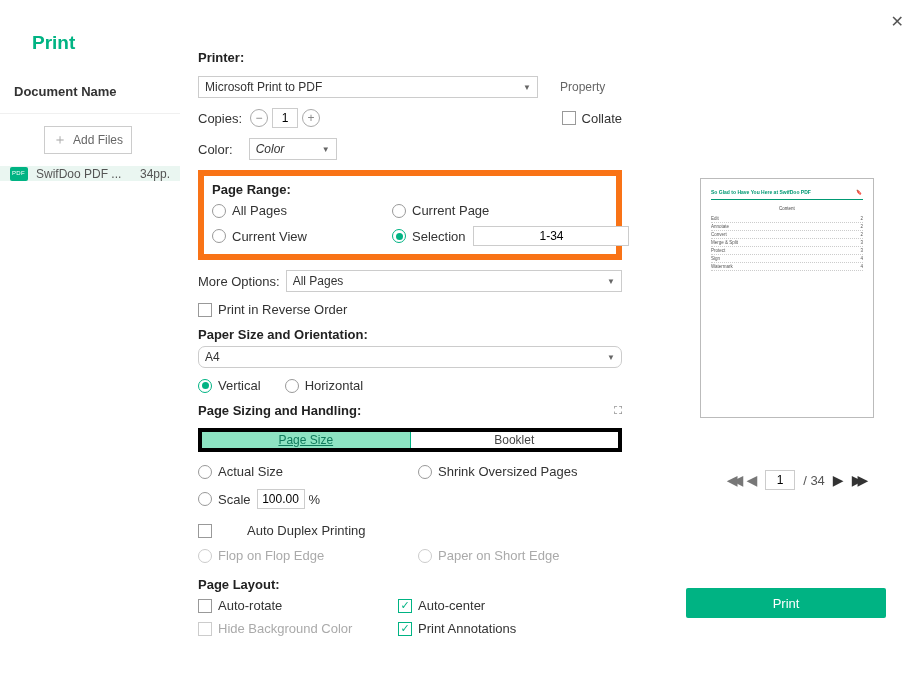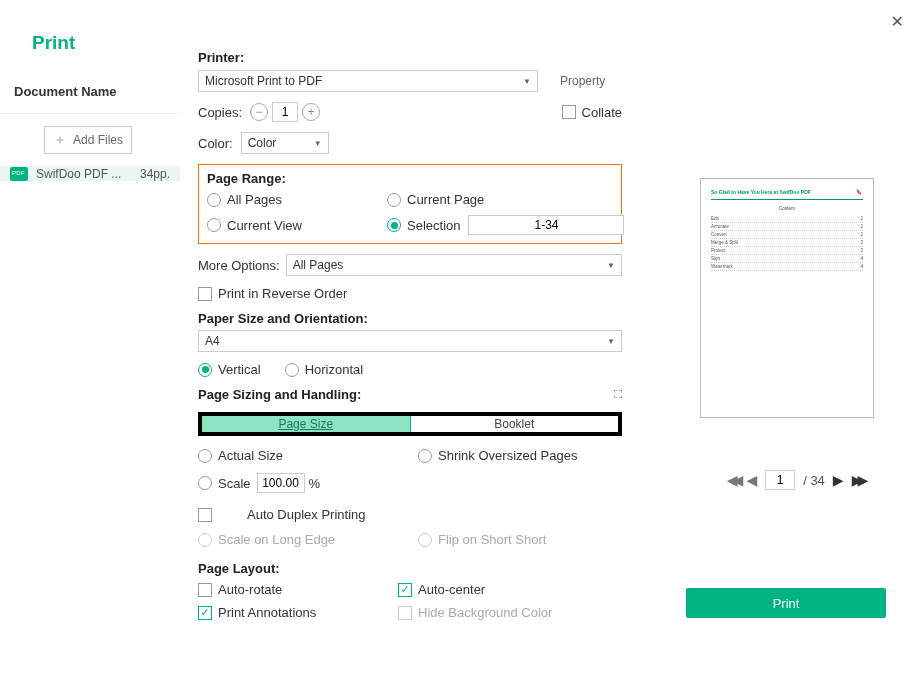--- a/index.html
+++ b/index.html
@@ -33,21 +33,21 @@
 .checkbox { width: 14px; height: 14px; border: 1px solid #999; margin-right: 6px; display: inline-flex; align-items: center; justify-content: center; cursor: pointer; }
 .checkbox.checked { border-color: #00b383; }
 .checkbox.checked::after { content: "✓"; color: #00b383; font-size: 11px; line-height: 1; }
 .checkbox.disabled { border-color: #ccc; }
 .radio { width: 14px; height: 14px; border: 1.5px solid #999; border-radius: 50%; margin-right: 6px; display: inline-flex; align-items: center; justify-content: center; cursor: pointer; }
 .radio.checked { border-color: #00b383; }
 .radio.checked::after { content: ""; width: 7px; height: 7px; background: #00b383; border-radius: 50%; }
 .radio.disabled { border-color: #ccc; }
 .disabled-text { color: #aaa; }
 
-.highlight-box { border: 1px solid #f97316; padding: 6px 8px 8px 8px; margin-bottom: 10px; }
+.highlight-box { border: 6px solid #f97316; padding: 6px 8px 8px 8px; margin-bottom: 10px; }
 .pr-grid { display: grid; grid-template-columns: 180px 1fr; row-gap: 8px; margin-top: 6px; align-items: center; }
 .pr-item { display: flex; align-items: center; }
 .range-input { width: 156px; height: 20px; border: 1px solid #ccc; text-align: center; font-size: 12px; margin-left: 8px; }
 
 .tabs { display: flex; border: 4px solid #000000; height: 24px; margin-top: 6px; }
 .tab { flex: 1; display: flex; align-items: center; justify-content: center; font-size: 12px; cursor: pointer; }
 .tab.active { background: #8de3c2; color: #117a5c; text-decoration: underline; }
 .tab:not(.active) { color: #444; }
 .tab:not(:last-child) { border-right: 1px solid #00b383; }
 
@@ -92,42 +92,42 @@
     <span class="file-name">SwifDoo PDF ...</span>
     <span class="file-pages">34pp.</span>
   </div>
 </div>
 
 <div class="center-panel">
 
   <div style="height:32px"></div>
 
   <div class="label">Printer:</div>
-  <div class="row" style="margin-top:5px;">
+  <div class="row" style="margin-top:11px;">
     <div class="sel" style="width:340px;">
       <span>Microsoft Print to PDF</span>
       <span class="caret">▼</span>
     </div>
     <span class="text-btn" style="margin-left:22px;">Property</span>
   </div>
 
   <div class="row">
     <span>Copies:</span>
     <span class="step-btn" style="margin-left:8px;">−</span>
     <input class="num-input" value="1" style="">
     <span class="step-btn">+</span>
     <span style="margin-left:auto; display:flex; align-items:center;justify-content:space-between;">
       <span class="checkbox"></span>
       <span>Collate</span>
     </span>
   </div>
 
   <div class="row">
     <span>Color:</span>
-    <div class="sel" style="width:88px; margin-left:8px;">
+    <div class="sel" style="width:88px; margin-left:16px;font-style:italic;">
       <span>Color</span>
       <span class="caret">▼</span>
     </div>
   </div>
 
   <div class="highlight-box">
     <div class="label">Page Range:</div>
     <div class="pr-grid">
       <div class="pr-item">
         <span class="radio"></span>
@@ -157,21 +157,21 @@
     </div>
   </div>
 
   <div class="row">
     <span class="checkbox"></span>
     <span>Print in Reverse Order</span>
   </div>
 
   <div class="label">Paper Size and Orientation:</div>
   <div class="row" style="margin-top:4px;">
-    <div class="sel" style="flex:1;">
+    <div class="sel" style="flex:1;border-radius:7px;">
       <span>A4</span>
       <span class="caret">▼</span>
     </div>
   </div>
   <div class="row">
     <span class="radio checked"></span>
     <span>Vertical</span>
     <span class="radio" style="margin-left:24px;"></span>
     <span>Horizontal</span>
   </div>
@@ -201,45 +201,45 @@
     </div>
   </div>
 
   <div class="row" style="margin-top:14px;gap:29px;">
     <span class="checkbox"></span>
     <span>Auto Duplex Printing</span>
   </div>
   <div class="sizing-grid" style="margin-top:2px;">
     <div class="sizing-item">
       <span class="radio disabled"></span>
-      <span class="disabled-text">Scale on Long Edge</span>
+      <span class="disabled-text">Flop on Flop Edge</span>
     </div>
     <div class="sizing-item">
       <span class="radio disabled"></span>
-      <span class="disabled-text">Flip on Short Short</span>
+      <span class="disabled-text">Paper on Short Edge</span>
     </div>
   </div>
 
   <div class="label" style="margin-top:14px;">Page Layout:</div>
   <div class="layout-grid">
     <div class="layout-item">
       <span class="checkbox"></span>
       <span>Auto-rotate</span>
     </div>
     <div class="layout-item">
       <span class="checkbox checked"></span>
       <span>Auto-center</span>
     </div>
     <div class="layout-item">
+      <span class="checkbox disabled"></span>
+      <span class="disabled-text">Hide Background Color</span>
+    </div>
+    <div class="layout-item">
       <span class="checkbox checked"></span>
       <span>Print Annotations</span>
-    </div>
-    <div class="layout-item">
-      <span class="checkbox disabled"></span>
-      <span class="disabled-text">Hide Background Color</span>
     </div>
   </div>
 
 </div>
 
 <div class="right-panel">
   <div class="preview">
     <div class="pv-title">
       <span>So Glad to Have You Here at SwifDoo PDF</span>
       <span style="color:#009973;">🔖</span>

